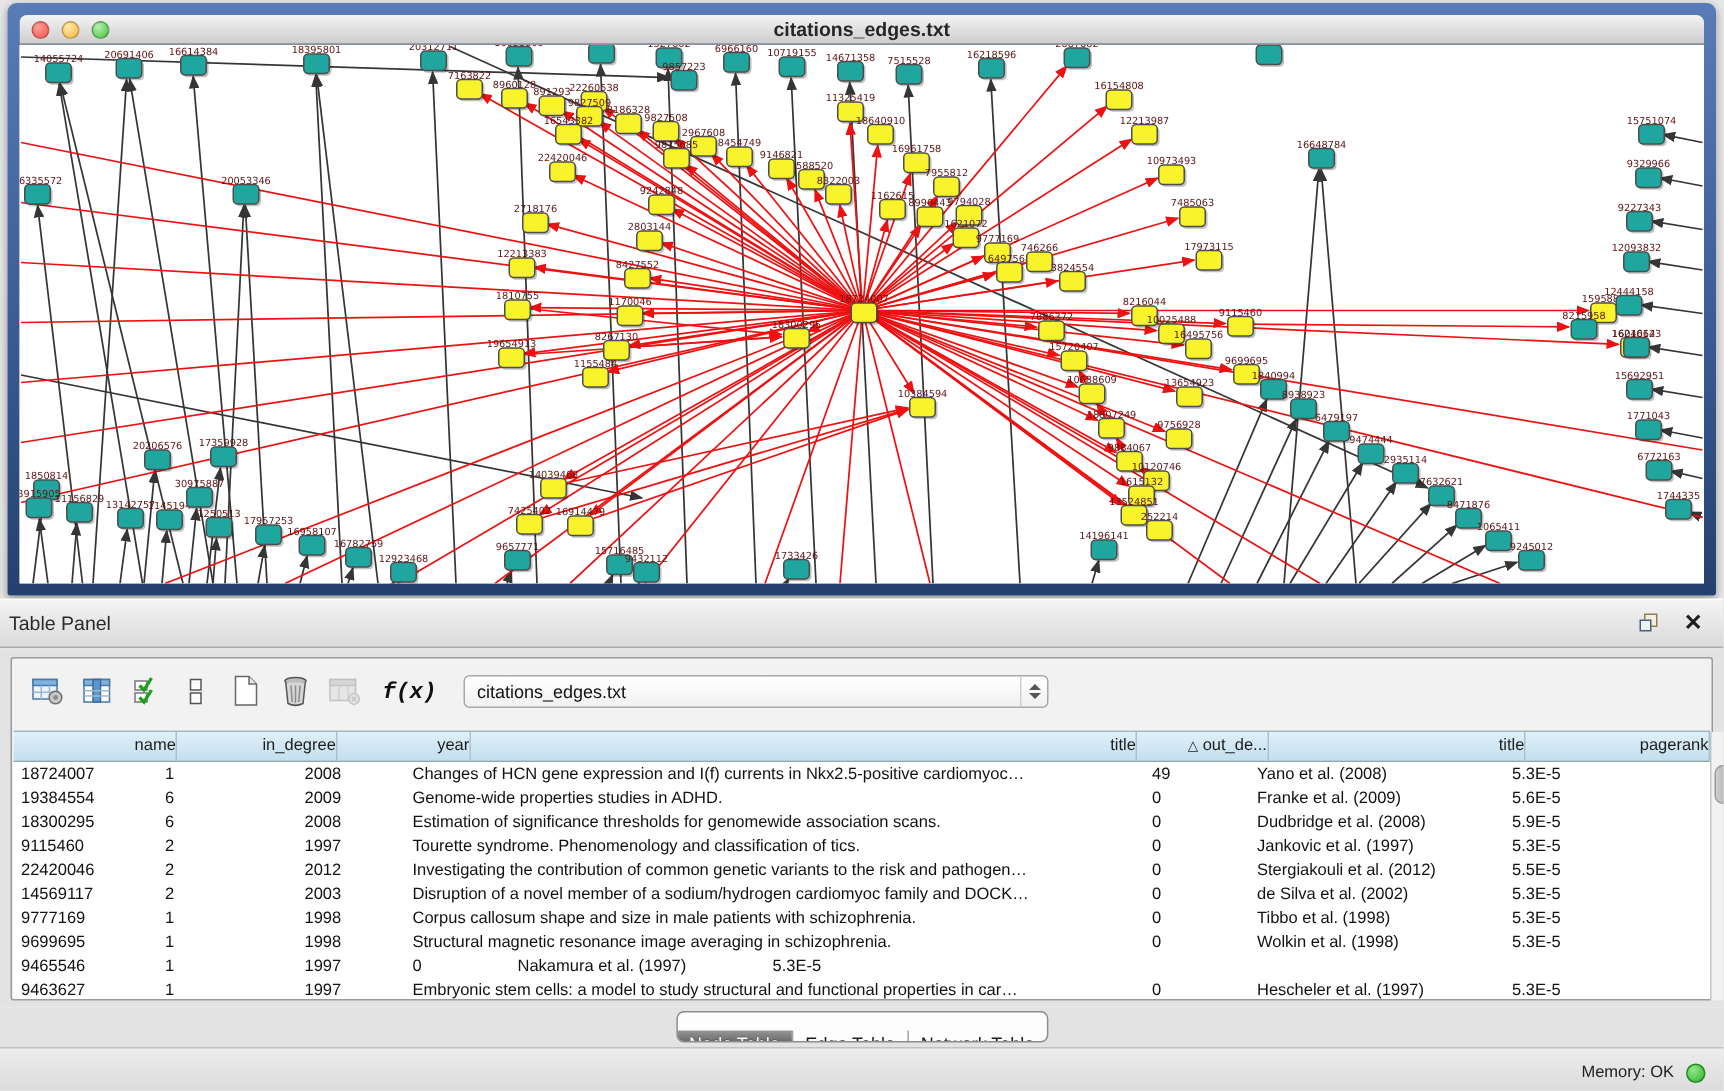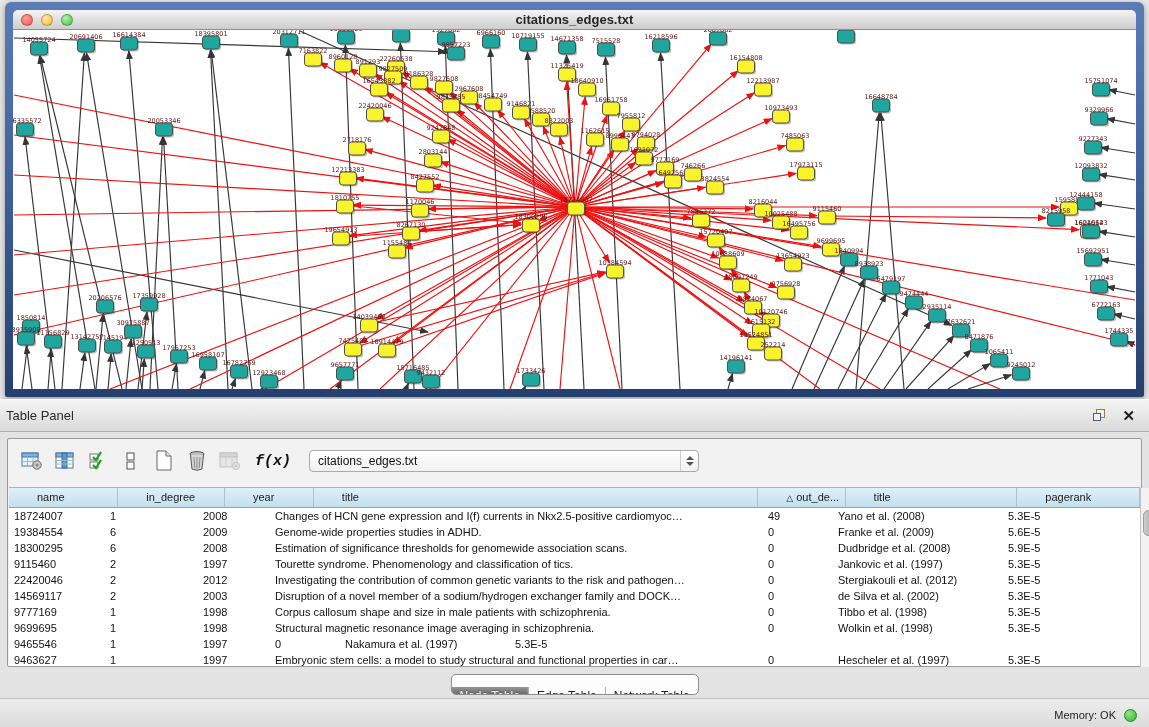--- a/index.html
+++ b/index.html
@@ -64,21 +64,21 @@
     position:relative;
   }
   #table-selector .sel-text { padding-left:8px; flex:1; }
   #table-selector .sel-arrows { width:18px; height:100%; border-left:1px solid #cfcfcf;
      display:flex; flex-direction:column; align-items:center; justify-content:center; gap:2px; }
   .arr-up { width:0; height:0; border-left:4px solid transparent; border-right:4px solid transparent; border-bottom:4px solid #555; }
   .arr-dn { width:0; height:0; border-left:4px solid transparent; border-right:4px solid transparent; border-top:4px solid #555; }
   
   #data-table { position:absolute; left:1px; top:48px; width:1131px; height:179px; background:#ffffff; border-top:1px solid #9fb7c4; }
   #thead { display:flex; height:20px; background:linear-gradient(#dff0f9,#c3dfee); border-bottom:1px solid #8fa8b5; }
-  .hcell { font-size:11px; color:#1c1c1c; text-align:left; line-height:19px; border-right:1px solid #a9c2cf;
+  .hcell { font-size:11px; color:#1c1c1c; text-align:right; line-height:19px; border-right:1px solid #a9c2cf;
            overflow:hidden; white-space:nowrap;margin-left:28px; }
   .sort-glyph { font-size:9px; margin-right:3px; }
   #tbody { }
   .trow { display:flex; height:16px; }
   .tcell { font-size:11px; color:#111; line-height:16px; padding-left:5px; overflow:hidden; white-space:nowrap; }
   .c0{width:96px}.c1{width:93px}.c2{width:72px}.c3{width:493px}.c4{width:70px}.c5{width:170px}.c6{width:112px}
   #vscroll { position:absolute; right:-16px; top:0; width:16px; height:179px; background:#f2f2f2; border-left:1px solid #c4c4c4; }
   #vscroll .thumb { position:absolute; left:2px; top:22px; width:11px; height:26px; border-radius:6px;
      background:linear-gradient(90deg,#cfcfcf,#a8a8a8); border:1px solid #9a9a9a; }
   
@@ -782,21 +782,21 @@
             <div class="tcell c2">2012</div>
             <div class="tcell c3">Investigating the contribution of common genetic variants to the risk and pathogen…</div>
             <div class="tcell c4">0</div>
             <div class="tcell c5">Stergiakouli et al. (2012)</div>
             <div class="tcell c6">5.5E-5</div>
           </div>
           <div class="trow">
             <div class="tcell c0">14569117</div>
             <div class="tcell c1">2</div>
             <div class="tcell c2">2003</div>
-            <div class="tcell c3">Disruption of a novel member of a sodium/hydrogen exchanger family and DOCK…</div>
+            <div class="tcell c3">Disruption of a novel member of a sodium/hydrogen cardiomyoc family and DOCK…</div>
             <div class="tcell c4">0</div>
             <div class="tcell c5">de Silva et al. (2002)</div>
             <div class="tcell c6">5.3E-5</div>
           </div>
           <div class="trow">
             <div class="tcell c0">9777169</div>
             <div class="tcell c1">1</div>
             <div class="tcell c2">1998</div>
             <div class="tcell c3">Corpus callosum shape and size in male patients with schizophrenia.</div>
             <div class="tcell c4">0</div>

